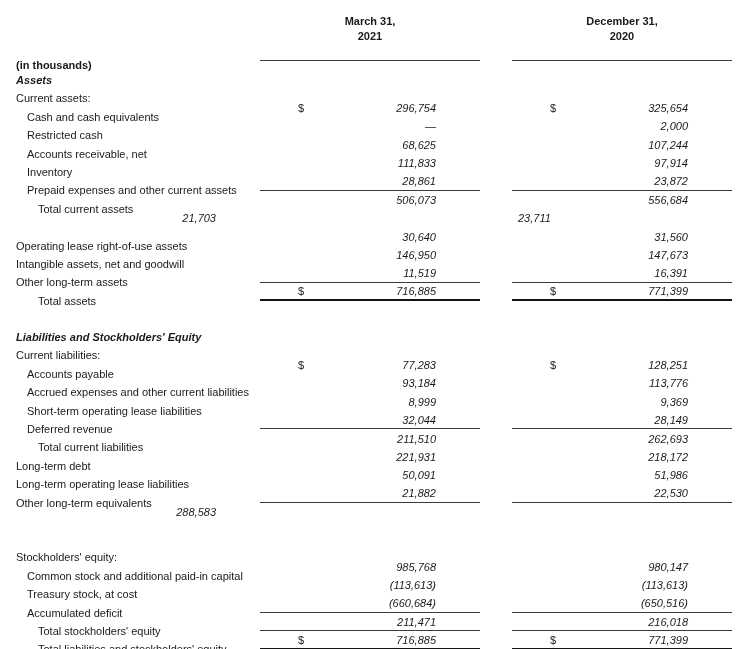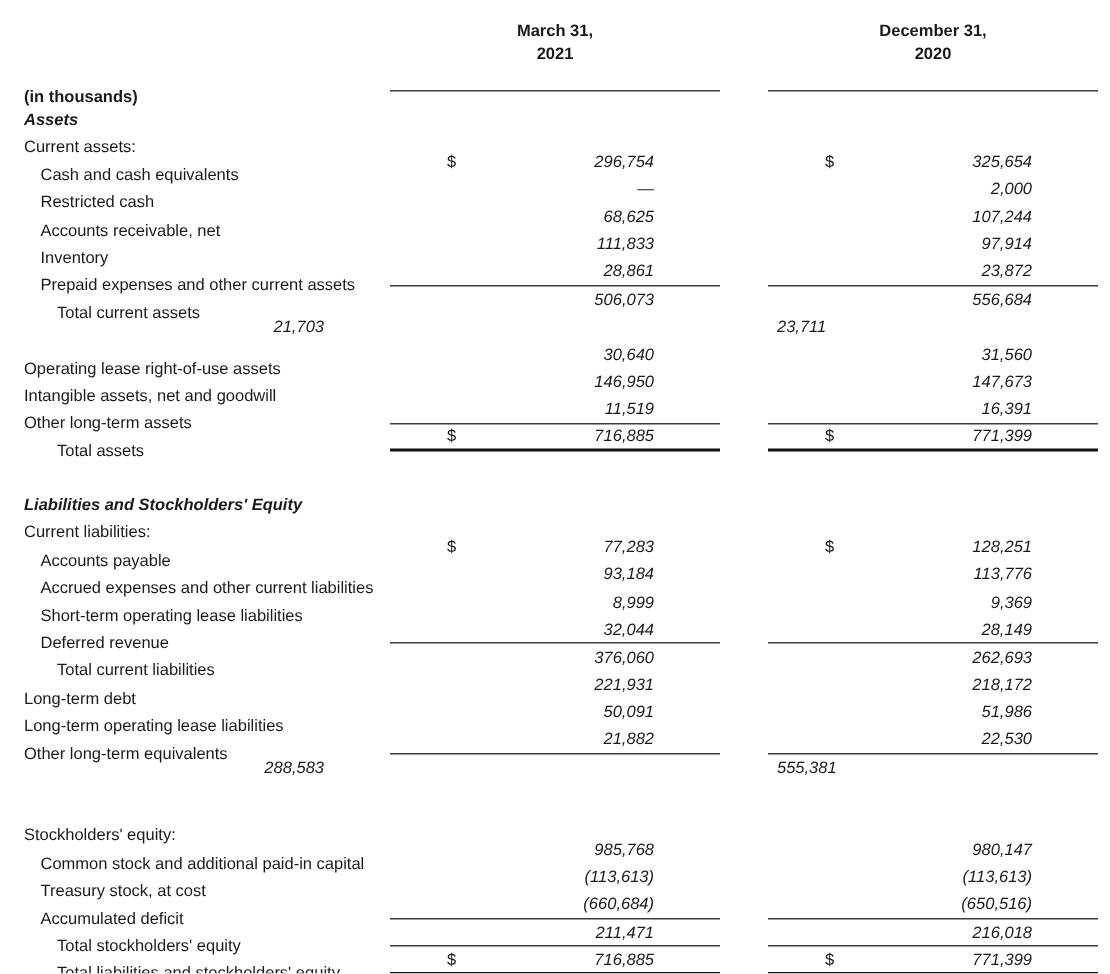--- a/index.html
+++ b/index.html
@@ -249,21 +249,21 @@
         <div class="colgap"></div>
         <div class="num c2 ul">
           <span class="dollar"></span>
           <span class="val">28,149</span>
         </div>
       </div>
       <div class="row">
         <div class="lbl ind2">Total current liabilities</div>
         <div class="num c1">
           <span class="dollar"></span>
-          <span class="val">376,060</span>
+          <span class="val">211,510</span>
         </div>
         <div class="colgap"></div>
         <div class="num c2">
           <span class="dollar"></span>
           <span class="val">262,693</span>
         </div>
       </div>
       <div class="row">
         <div class="lbl ind0">Long-term debt</div>
         <div class="num c1">
@@ -299,24 +299,20 @@
           <span class="dollar"></span>
           <span class="val">22,530</span>
         </div>
       </div>
       <div class="row">
         <div class="num c1">
           <span class="dollar"></span>
           <span class="val">288,583</span>
         </div>
         <div class="colgap"></div>
-        <div class="num c2">
-          <span class="dollar"></span>
-          <span class="val">555,381</span>
-        </div>
       </div>
       <div class="row gap-before">
         <div class="lbl ind0">Stockholders' equity:</div>
         <div class="num c1"></div>
         <div class="colgap"></div>
         <div class="num c2"></div>
       </div>
       <div class="row">
         <div class="lbl ind1">Common stock and additional paid-in capital</div>
         <div class="num c1">

